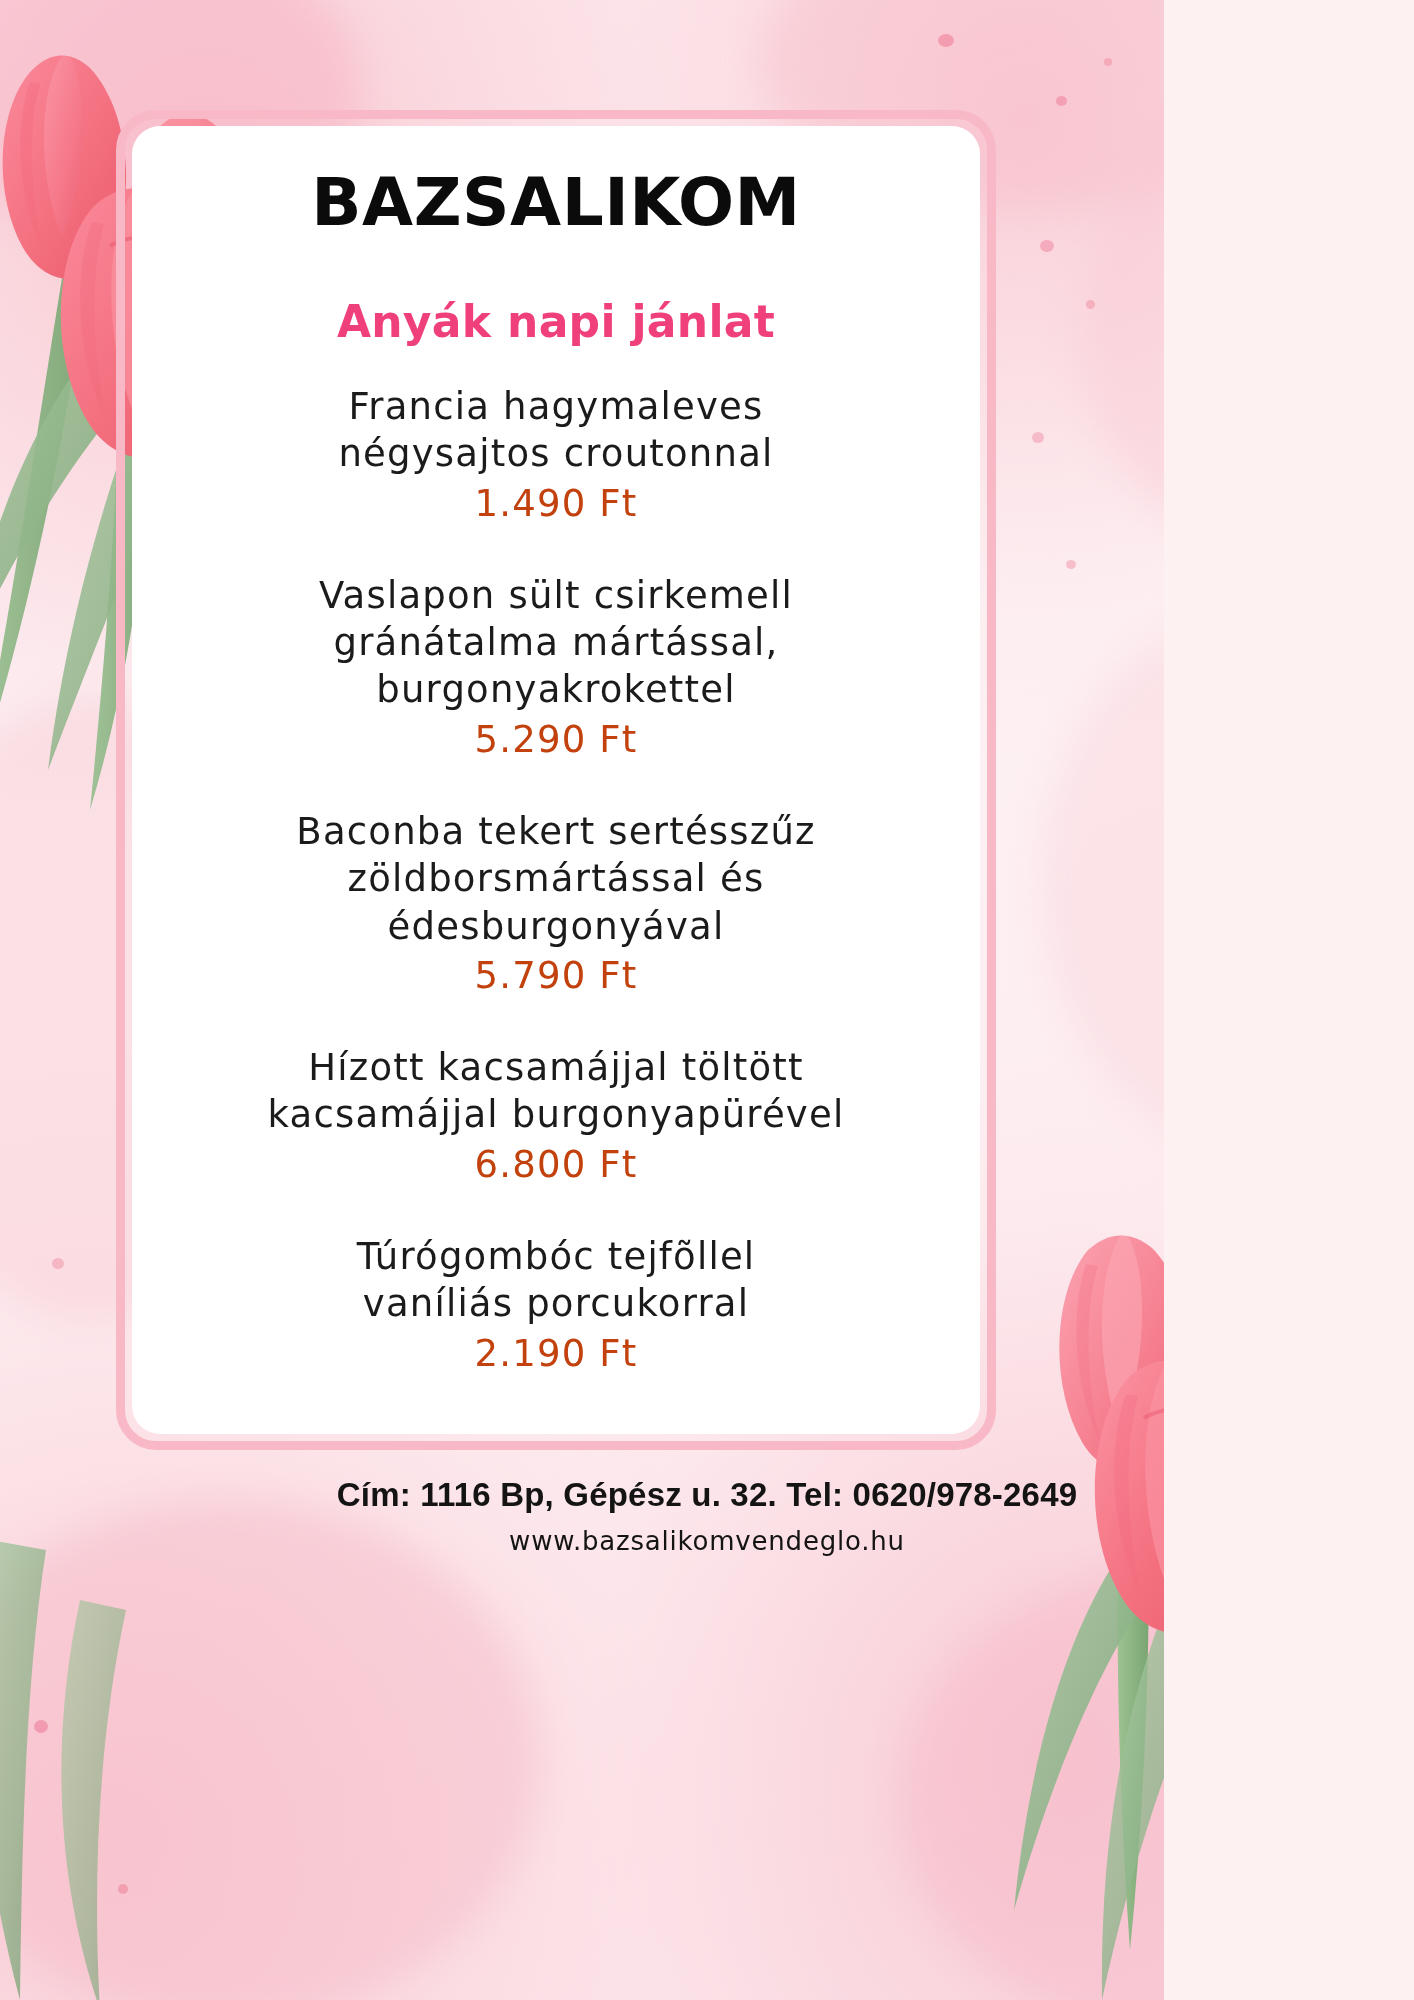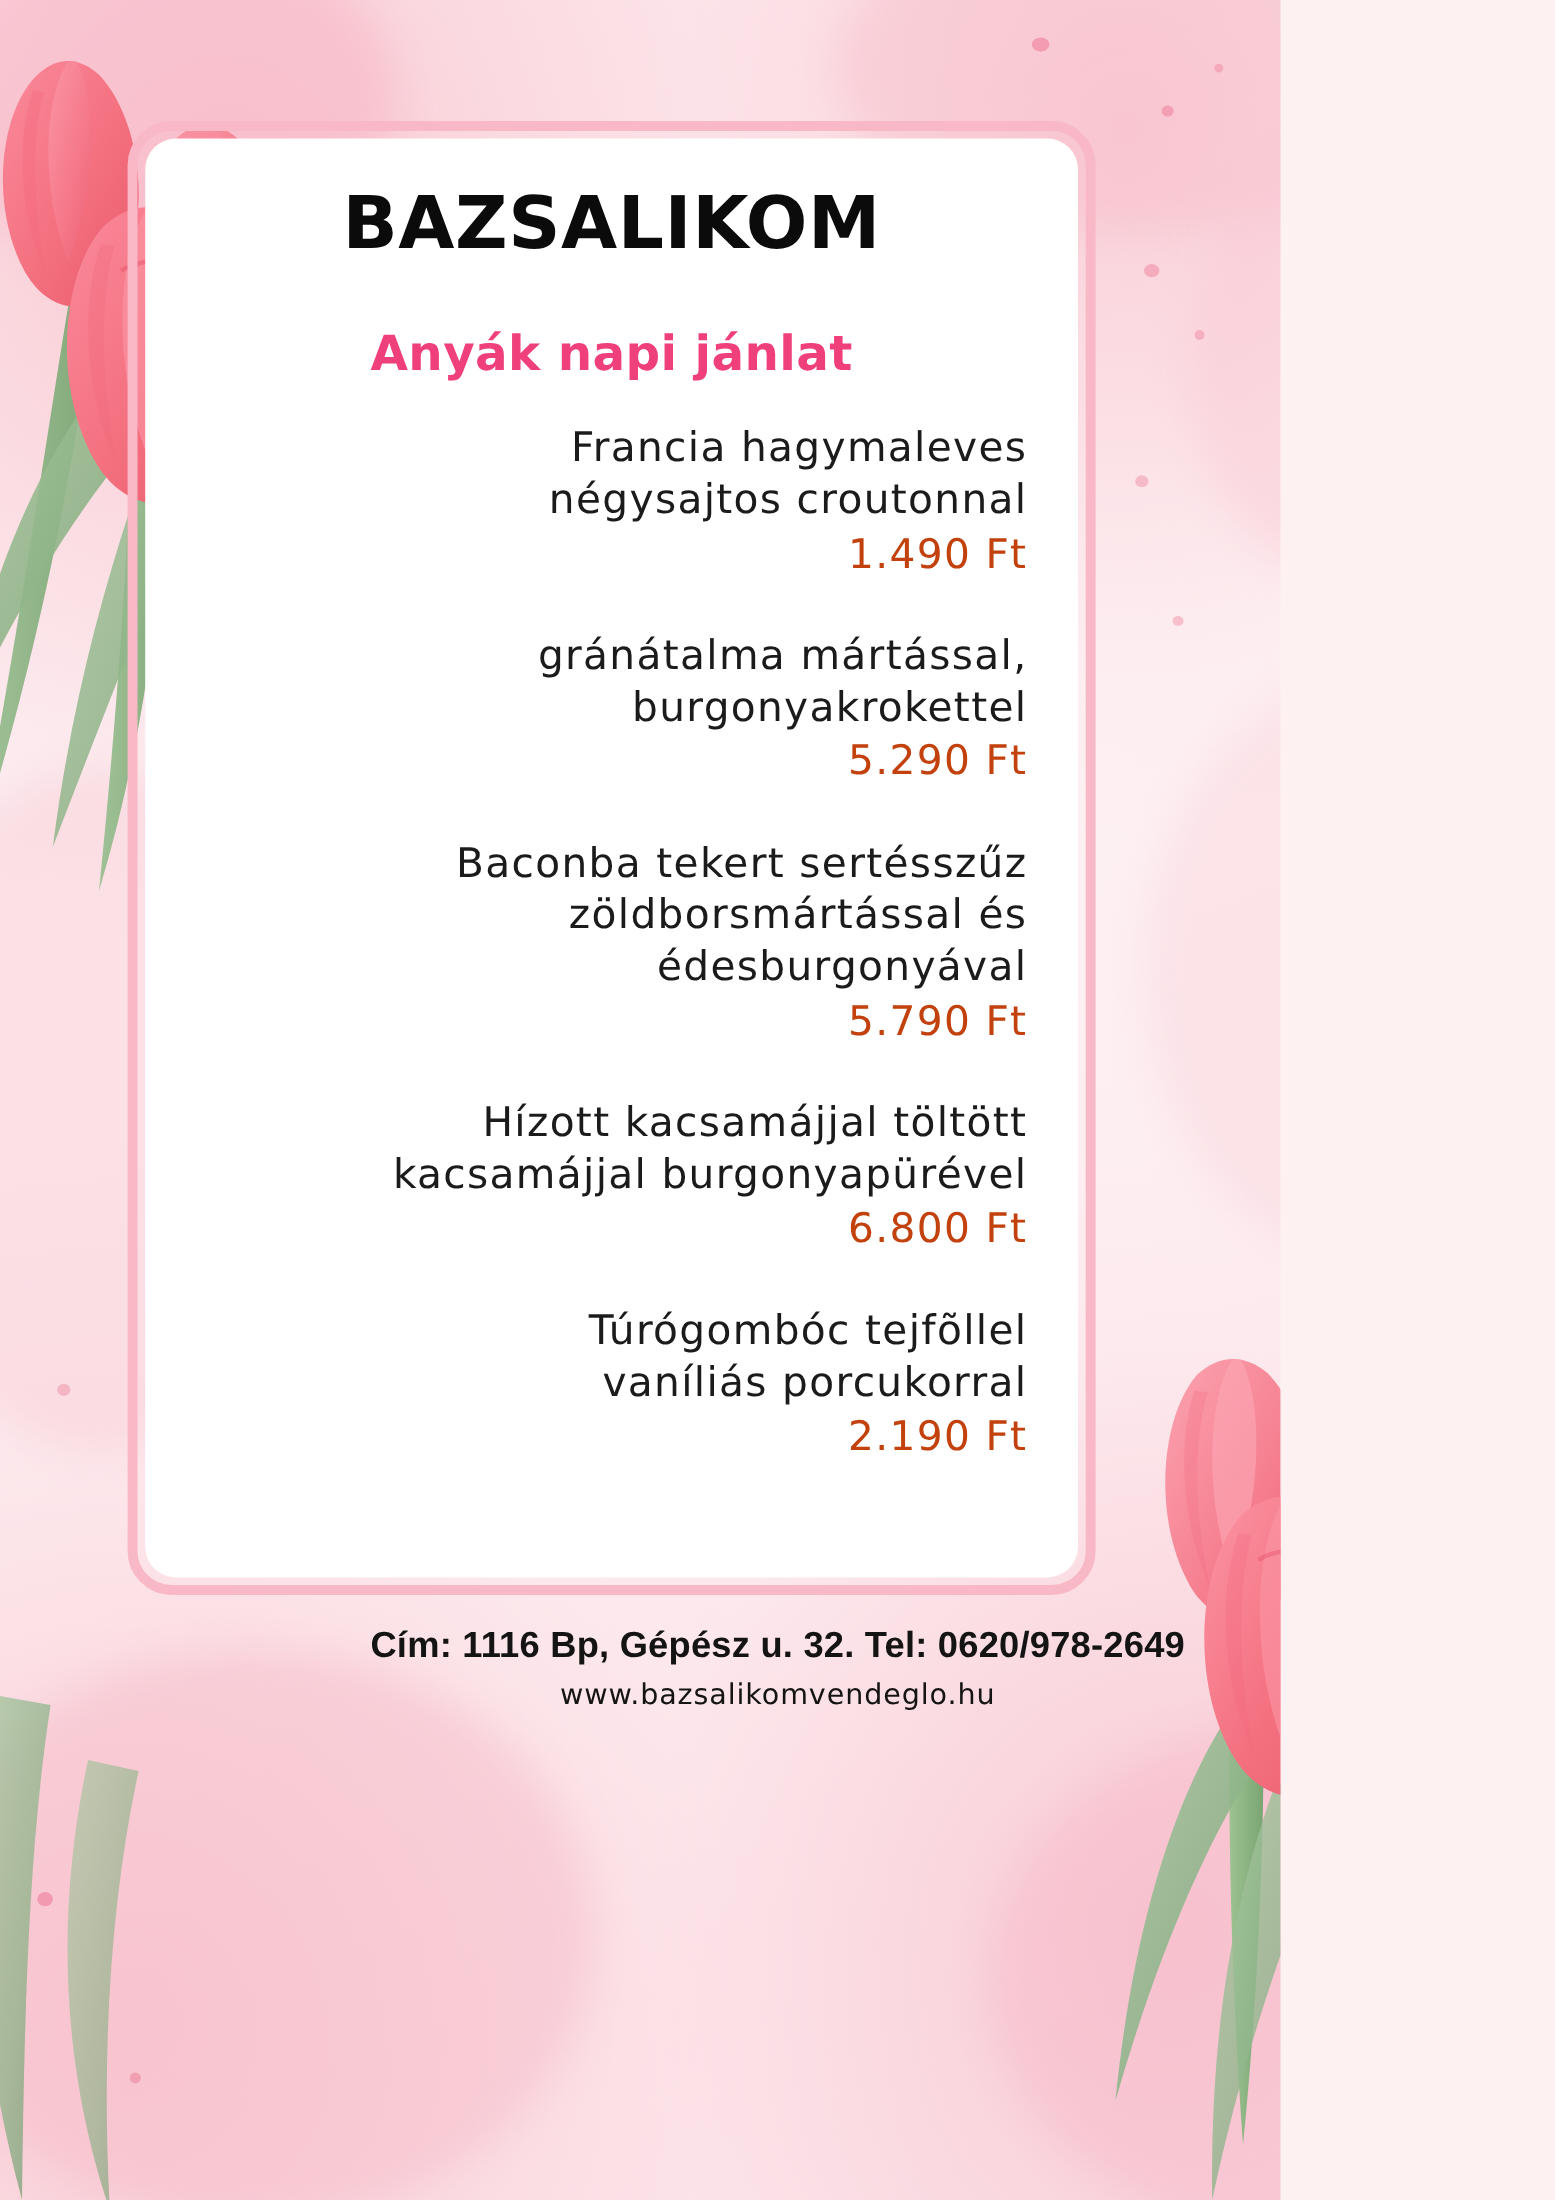--- a/index.html
+++ b/index.html
@@ -91,21 +91,20 @@
     font-size: 44px;
     color: #f0407b;
     margin: 56px 0 0 0;
     letter-spacing: 0.3px;
   }
 
   .menu-list {
     margin: 36px 0 0 0;
     padding: 0;
     list-style: none;
-    text-align: right;
   }
   .menu-item {
     margin: 0 0 44px 0;
   }
   .menu-item:last-child {
     margin-bottom: 0;
   }
   .dish-name {
     font-family: "DejaVu Sans", sans-serif;
     font-size: 37px;
@@ -300,20 +299,21 @@
       <li class="menu-item">
         <div class="dish-name">
           <div>Francia hagymaleves</div>
           <div>négysajtos croutonnal</div>
         </div>
         <div class="dish-price">1.490 Ft</div>
       </li>
 
       <li class="menu-item">
         <div class="dish-name">
+          <div>Vaslapon sült csirkemell</div>
           <div>gránátalma mártással,</div>
           <div>burgonyakrokettel</div>
         </div>
         <div class="dish-price">5.290 Ft</div>
       </li>
 
       <li class="menu-item">
         <div class="dish-name">
           <div>Baconba tekert sertésszűz</div>
           <div>zöldborsmártással és</div>

